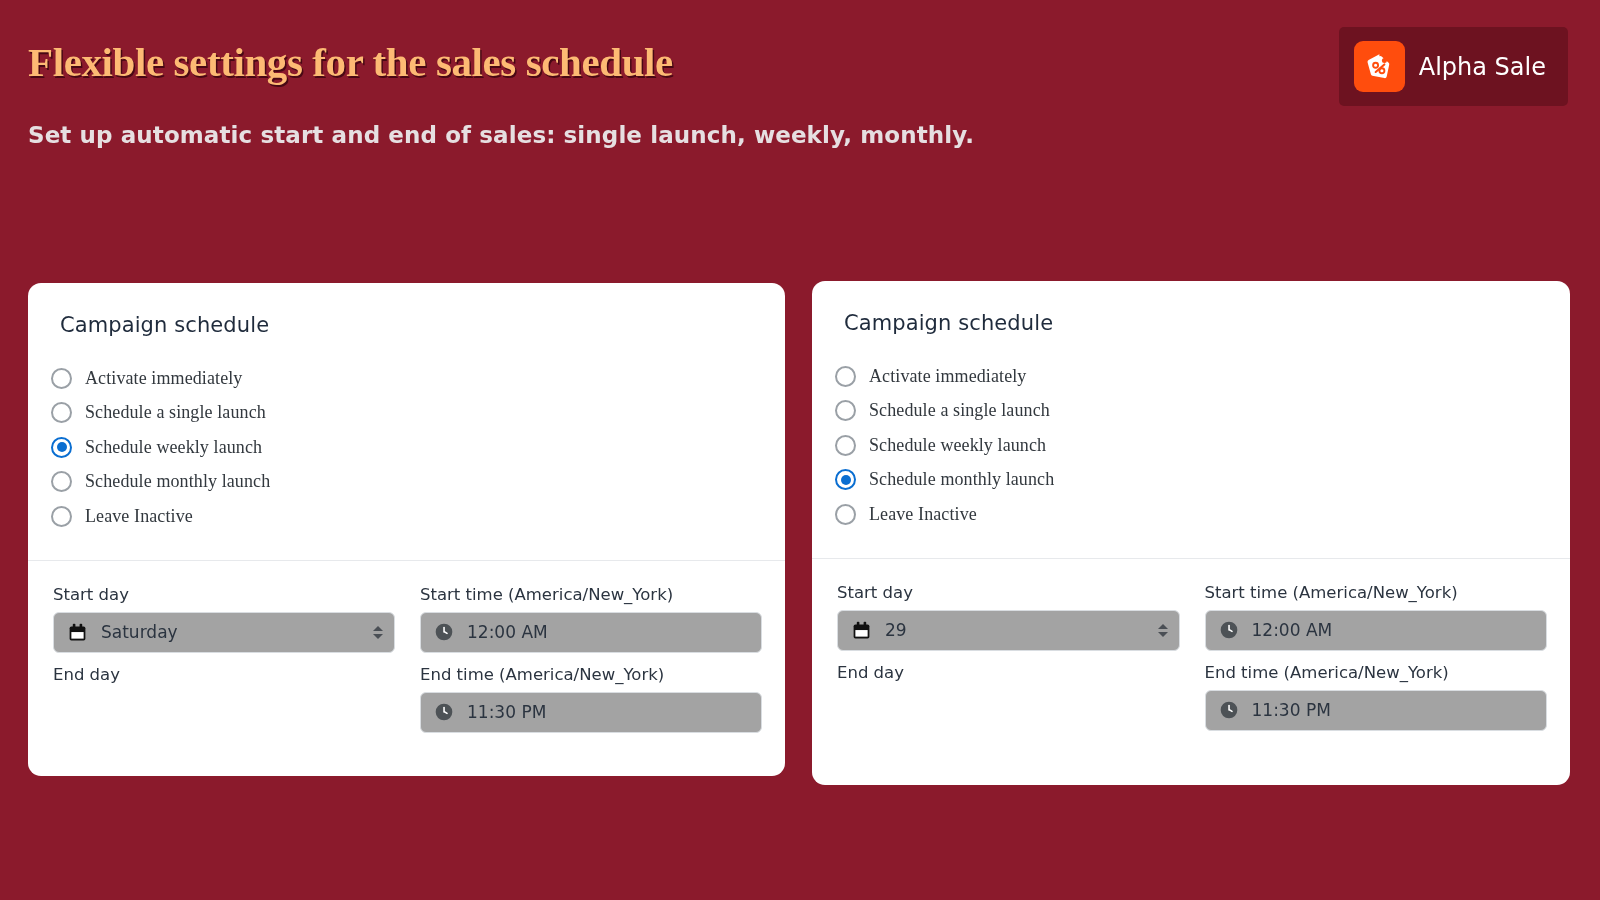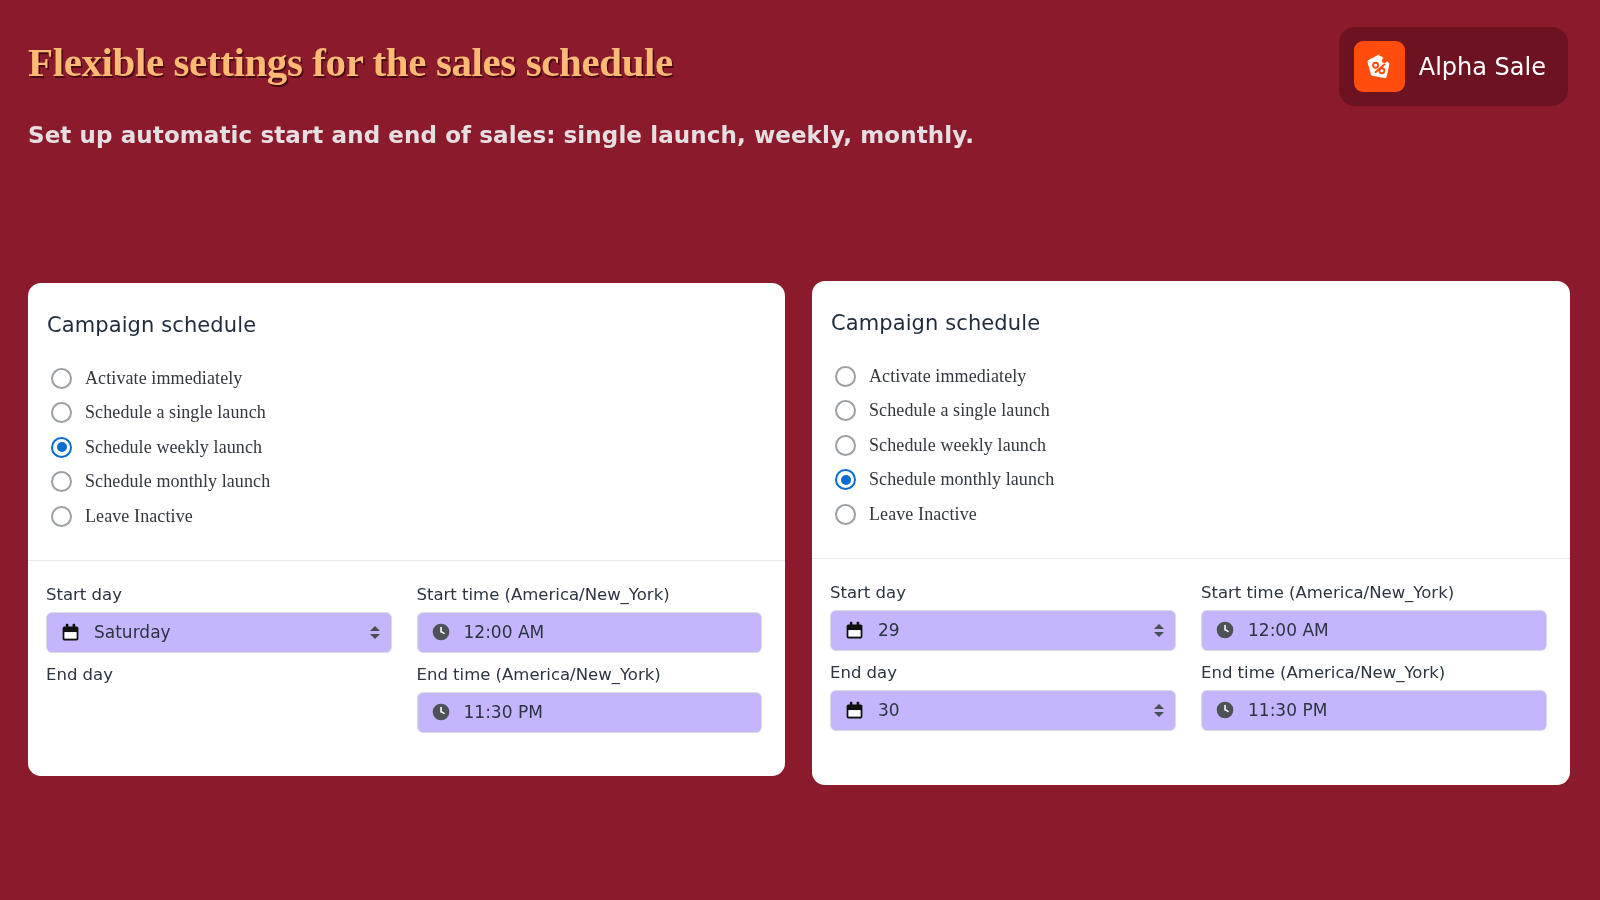--- a/index.html
+++ b/index.html
@@ -47,21 +47,21 @@
   .brand-badge {
     position: absolute;
     right: 32px;
     top: 27px;
     height: 79px;
     display: flex;
     align-items: center;
     gap: 14px;
     padding: 0 22px 0 15px;
     background: #6d1220;
-    border-radius: 16px;
+    border-radius: 5px;
   }
 
   .brand-logo {
     width: 51px;
     height: 51px;
     border-radius: 9px;
     background: #ff4d0d;
     display: flex;
     align-items: center;
     justify-content: center;
@@ -85,21 +85,21 @@
 
   #card-left  { left: 28px;  top: 283px; width: 757px; height: 493px; }
   #card-right { left: 812px; top: 281px; width: 758px; height: 504px; }
 
   .card-body-top { padding: 30px 0 0 0; }
 
   .card-heading {
     font-size: 21px;
     color: #1f2b3c;
     font-weight: 400;
-    padding: 0 19px;
+    padding: 0 32px;
     letter-spacing: .1px;
   }
 
   .radio-group { margin-top: 24px; padding: 0 23px 26px 23px; font-family: Liberation Serif, serif; }
 
   .radio-row {
     display: flex;
     align-items: center;
     gap: 13px;
     height: 34.5px;
@@ -141,39 +141,39 @@
   }
 
   .card-divider {
     height: 1px;
     background: #e7e9ec;
     width: 100%;
   }
 
   
   .fields-area {
-    padding: 24px 23px 0 18px;
+    padding: 24px 23px 0 25px;
     display: grid;
     grid-template-columns: 1fr 1fr;
     column-gap: 25px;
     row-gap: 12px;
   }
 
   .field-label {
     font-size: 16.5px;
     color: #2b3440;
     margin-bottom: 8px;
     white-space: nowrap;
   }
 
   .field-box {
     height: 41px;
     border: 1px solid #d9dde1;
     border-radius: 6px;
-    background: #c4b5fd;
+    background: #a3a3a3;
     display: flex;
     align-items: center;
     padding: 0 10px 0 13px;
     gap: 13px;
     position: relative;
   }
 
   .field-value {
     font-size: 17px;
     color: #2b3440;
@@ -355,35 +355,20 @@
               <circle cx="12" cy="12" r="10" fill="#4d5256"></circle>
               <rect x="11.1" y="5.6" width="1.9" height="7.2" rx=".95" fill="#ffffff"></rect>
               <rect x="11.6" y="11.1" width="1.9" height="5.3" rx=".95" fill="#ffffff" transform="rotate(-58 12.5 11.8)"></rect>
             </svg>
           </span>
           <span class="field-value">12:00 AM</span>
         </div>
       </div>
       <div>
         <div class="field-label">End day</div>
-        <div class="field-box">
-          <span style="display: flex;">
-            <svg class="icon-cal" width="21" height="21" viewBox="0 0 24 24" aria-hidden="true">
-              <rect x="3" y="5" width="18" height="16" rx="2" fill="#111111"></rect>
-              <rect x="5" y="11.5" width="14" height="7.5" fill="#ffffff"></rect>
-              <rect x="6.6" y="2" width="3" height="4.6" rx="1.1" fill="#111111"></rect>
-              <rect x="14.4" y="2" width="3" height="4.6" rx="1.1" fill="#111111"></rect>
-            </svg>
-          </span>
-          <span class="field-value">30</span>
-          <span class="stepper">
-            <i class="up"></i>
-            <i class="down"></i>
-          </span>
-        </div>
       </div>
       <div>
         <div class="field-label">End time (America/New_York)</div>
         <div class="field-box">
           <span style="display: flex;">
             <svg class="icon-clock" width="20" height="20" viewBox="0 0 24 24" aria-hidden="true">
               <circle cx="12" cy="12" r="10" fill="#4d5256"></circle>
               <rect x="11.1" y="5.6" width="1.9" height="7.2" rx=".95" fill="#ffffff"></rect>
               <rect x="11.6" y="11.1" width="1.9" height="5.3" rx=".95" fill="#ffffff" transform="rotate(-58 12.5 11.8)"></rect>
             </svg>

